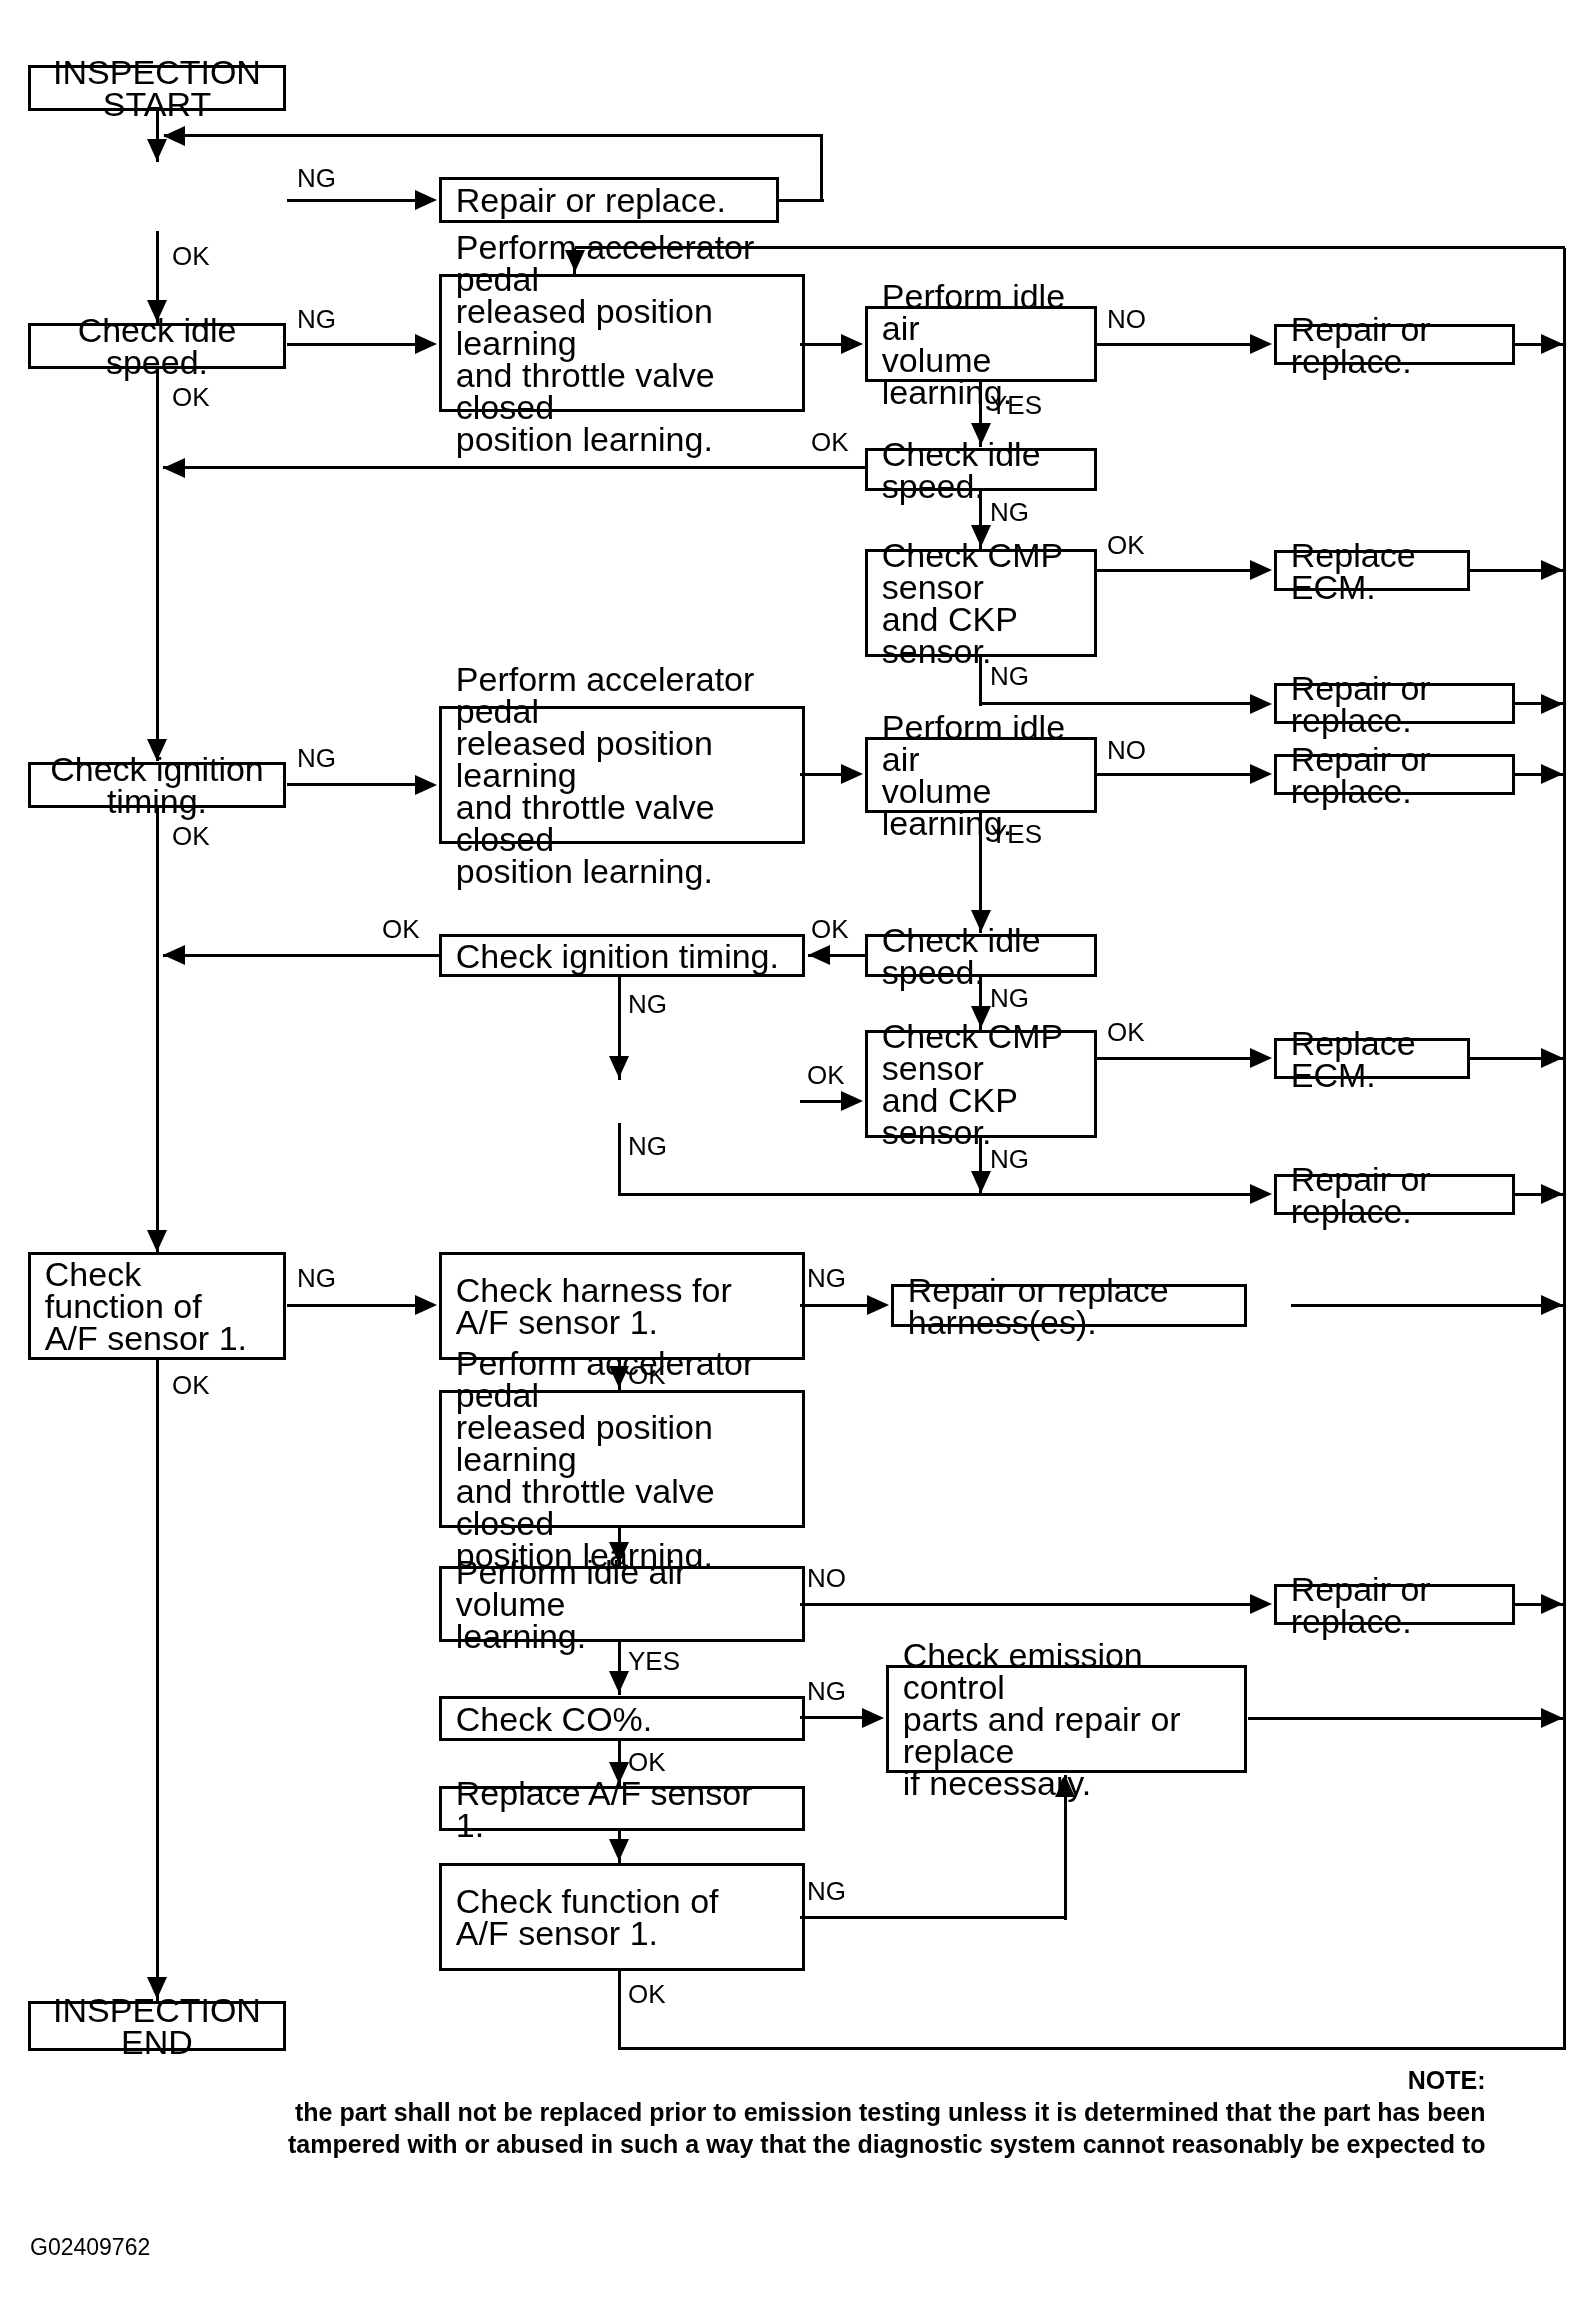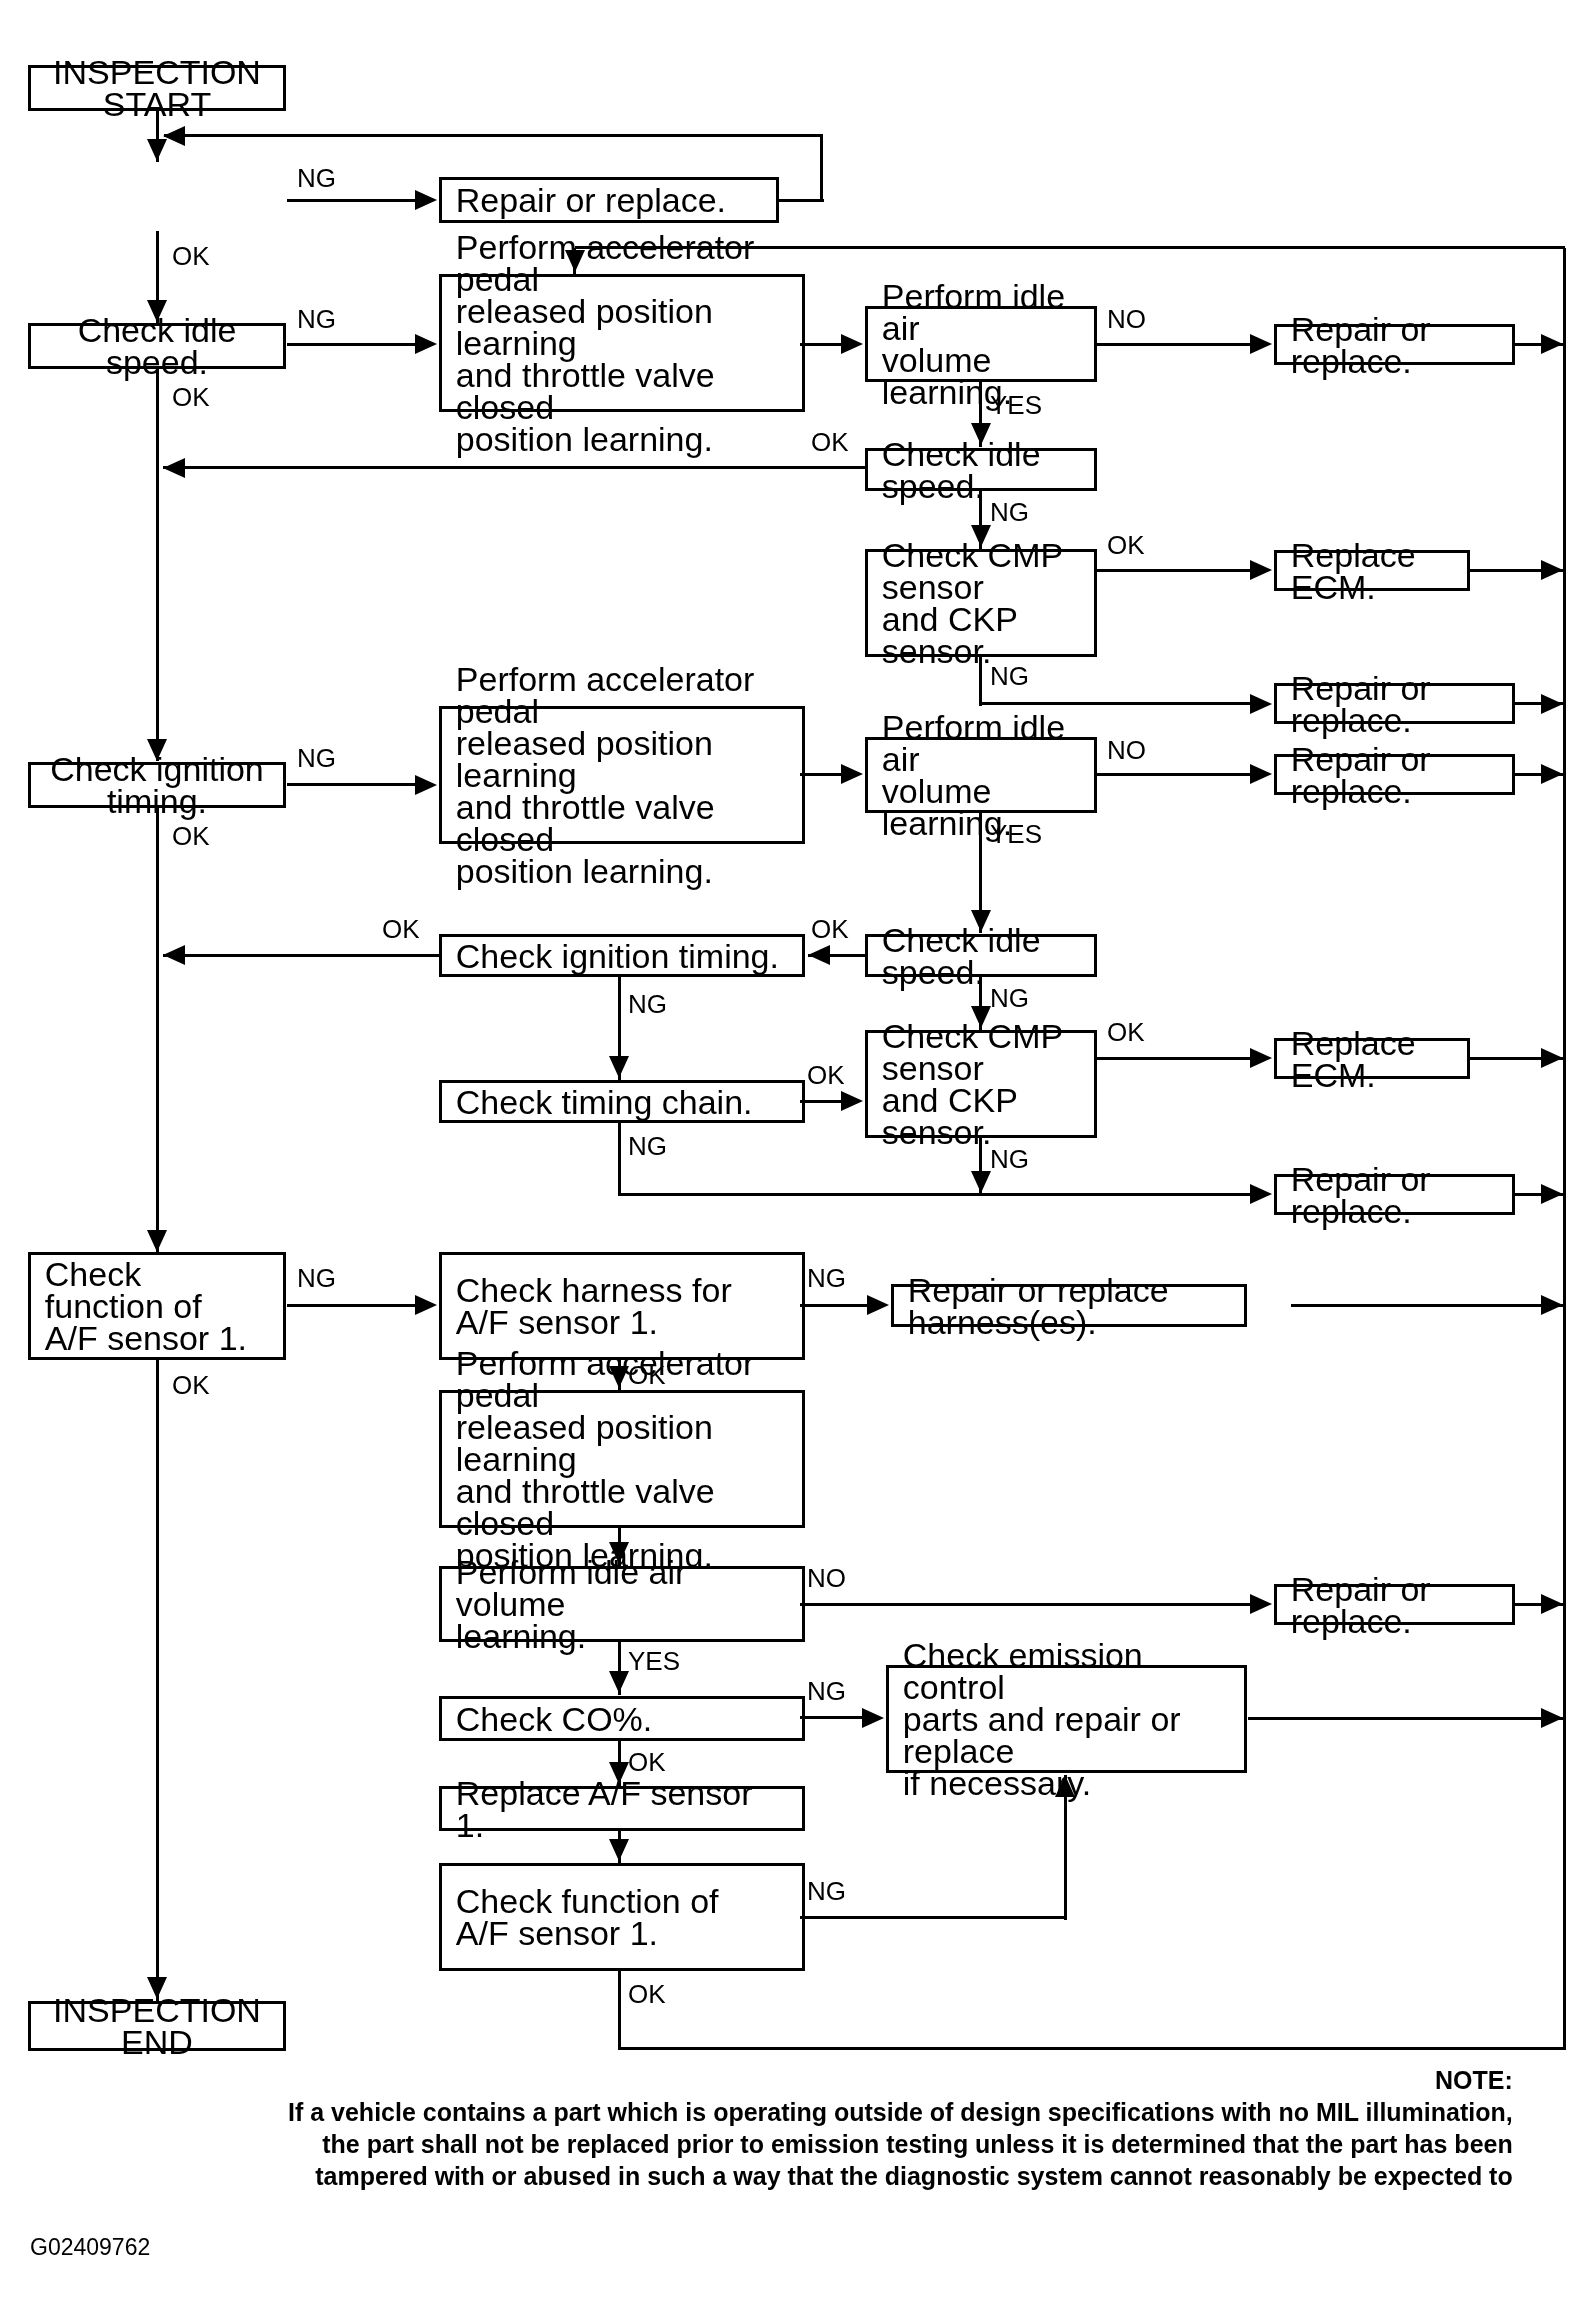--- a/index.html
+++ b/index.html
@@ -48,21 +48,20 @@
   <div class="box center" style="left:28px;top:762px;width:258px;height:46px;">Check ignition timing.</div>
   <div class="box" style="left:439px;top:706px;width:366px;height:138px;">Perform accelerator pedal
 released position learning
 and throttle valve closed
 position learning.</div>
   <div class="box" style="left:865px;top:737px;width:232px;height:76px;">Perform idle air
 volume learning.</div>
   <div class="box" style="left:1274px;top:754px;width:241px;height:41px;">Repair or replace.</div>
   <div class="box" style="left:865px;top:934px;width:232px;height:43px;">Check idle speed.</div>
   <div class="box" style="left:439px;top:934px;width:366px;height:43px;">Check ignition timing.</div>
-  <div class="box" style="left:439px;top:1080px;width:366px;height:43px;">Check timing chain.</div>
   <div class="box" style="left:865px;top:1030px;width:232px;height:108px;">Check CMP sensor
 and CKP sensor.</div>
   <div class="box" style="left:1274px;top:1038px;width:196px;height:41px;">Replace ECM.</div>
   <div class="box" style="left:1274px;top:1174px;width:241px;height:41px;">Repair or replace.</div>
   <div class="box" style="left:28px;top:1252px;width:258px;height:108px;">Check function of
 A/F sensor 1.</div>
   <div class="box" style="left:439px;top:1252px;width:366px;height:108px;">Check harness for
 A/F sensor 1.</div>
   <div class="box" style="left:891px;top:1284px;width:356px;height:43px;">Repair or replace harness(es).</div>
   <div class="box" style="left:439px;top:1390px;width:366px;height:138px;">Perform accelerator pedal
@@ -215,20 +214,19 @@
   <div class="ar d" style="left:609px;top:1671px;"></div>
   <div class="ar r" style="left:862px;top:1708px;"></div>
   <div class="ar r" style="left:1541px;top:1708px;"></div>
   <div class="ar d" style="left:609px;top:1762px;"></div>
   <div class="ar d" style="left:609px;top:1839px;"></div>
   <div class="ar u" style="left:1055px;top:1775px;"></div>
   <div class="ar d" style="left:147px;top:1977px;"></div>
 
   <div class="note" style="left:288px;top:2064px;">
     <div class="nline">NOTE:</div>
-    <div class="nline">If a vehicle contains a part which is operating outside of design specifications with no MIL illumination,</div>
     <div class="nline">the part shall not be replaced prior to emission testing unless it is determined that the part has been</div>
     <div class="nline">tampered with or abused in such a way that the diagnostic system cannot reasonably be expected to</div>
   </div>
   <div class="code" style="left:30px;top:2234px;">G02409762</div>
 
 </div>
 
 
 </body></html>

